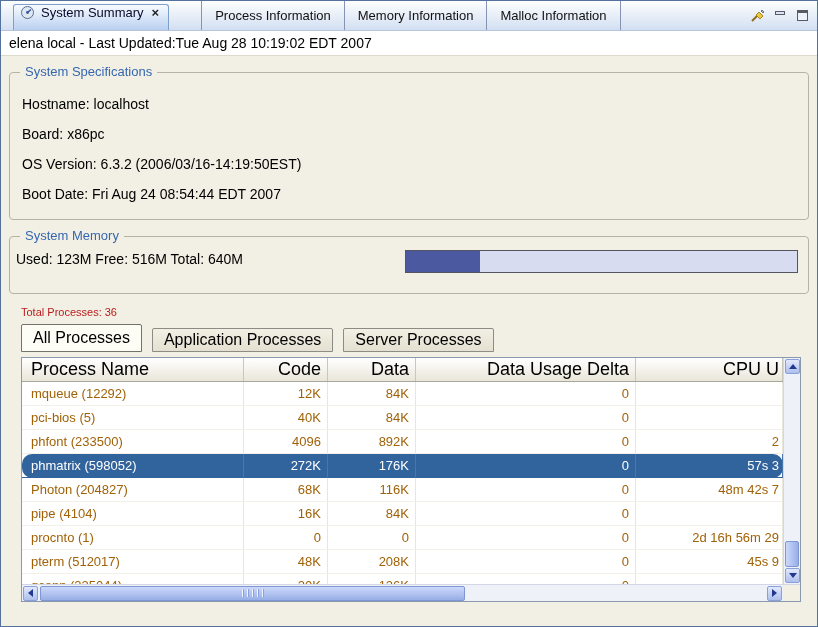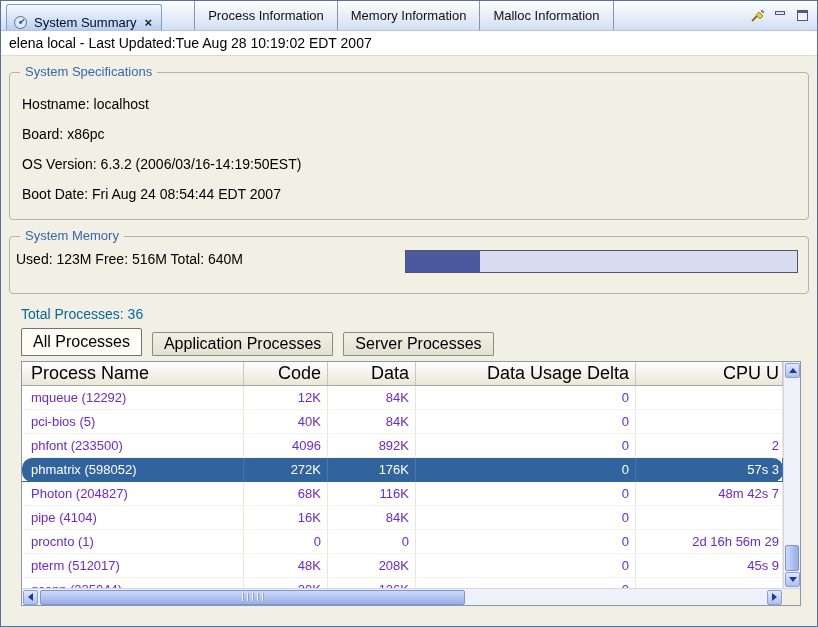--- a/index.html
+++ b/index.html
@@ -10,22 +10,22 @@
     background: #f2f0e4; border: 1px solid #54719e; overflow: hidden;
   }
 
   
   .tabbar {
     display: flex; align-items: stretch; height: 30px;
     background: linear-gradient(#fdfefe 0%, #d2dff2 100%);
     border-bottom: 1px solid #b4c3de;
   }
   .tab-active {
-    display: flex; align-items: flex-end; gap: 6px;
-    margin: 3px 0 0 5px; padding: 0 9px 0 6px;
+    display: flex; align-items: flex-start; gap: 6px;
+    margin: 3px 0 0 12px; padding: 0 9px 0 6px;
     background: linear-gradient(#f8fbff, #b9d0f0);
     border: 1px solid #7c9fce; border-bottom: none;
     border-radius: 3px 3px 0 0; font-size: 13px; color: #08082a;
   }
   .tab-close { font-weight: bold; font-size: 13px; color: #222; margin-left: 2px; cursor: default; }
   .tab-inactive {
     display: flex; align-items: center; padding: 0 13px;
     font-size: 13px; color: #111; border-right: 1px solid #8593b4;
   }
   .tab-inactive.first { border-left: 1px solid #8593b4; margin-left: 32px; }
@@ -57,21 +57,21 @@
 
   .memgroup { height: 58px; margin-top: 16px; padding: 14px 10px 0 6px; }
   .mem-summary { font-size: 14px; color: #000; }
   .membar {
     position: absolute; top: 13px; right: 10px; width: 393px; height: 23px;
     border: 1px solid #55555f; background: #d8dcf1;
   }
   .membar-fill { height: 100%; width: 19%; background: #4b5aa0; }
 
   
-  .proc-title { margin: 12px 0 0 12px; font-size: 14px; color: #0369a1; }
+  .proc-title { margin: 12px 0 0 12px; font-size: 11px; color: #b91c1c; }
 
   .ptabs { display: flex; align-items: flex-end; margin: 6px 0 0 12px; height: 28px; }
   .ptab {
     display: flex; align-items: center; padding: 8px 11px; height: 24px;
     font-size: 16px; color: #000;
     background: linear-gradient(#f2efe4, #e4e1d2);
     border: 1px solid #8c8c85; margin-right: 10px; border-radius: 2px 2px 0 0;
   }
   .ptab.active { height: 28px; background: #fdfcf5; border-color: #73736d; position: relative; z-index: 1; }
 
@@ -83,21 +83,21 @@
   .grid-left { flex: 1; min-width: 0; }
 
   .thead { display: flex; height: 24px; background: linear-gradient(#ffffff, #e9e6d9); border-bottom: 1px solid #a9a89c; }
   .th {
     display: flex; align-items: center; font-size: 18px; color: #000;
     border-right: 1px solid #c8c7ba; padding: 0 6px; overflow: hidden; white-space: nowrap;
   }
   .tbody { height: 202px; overflow: hidden; background: #fff; }
   .trow { display: flex; height: 24px; }
   .tc {
-    display: flex; align-items: center; font-size: 13px; color: #6d28d9;
+    display: flex; align-items: center; font-size: 13px; color: #a16207;
     border-right: 1px solid #e9e7dc; border-bottom: 1px solid #f2f0e8;
     padding: 0 6px; overflow: hidden; white-space: nowrap;
   }
   .c-name { width: 222px; padding-left: 9px; }
   .c-code { width: 84px; justify-content: flex-end; }
   .c-data { width: 88px; justify-content: flex-end; }
   .c-delta { width: 220px; justify-content: flex-end; }
   .c-cpu  { flex: 1; min-width: 0; justify-content: flex-end; padding-right: 3px; }
   .trow.sel { background: #31639c; border-radius: 10px; }
   .trow.sel .tc { color: #fff; border-right-color: #4a77ab; border-bottom-color: #31639c; }

